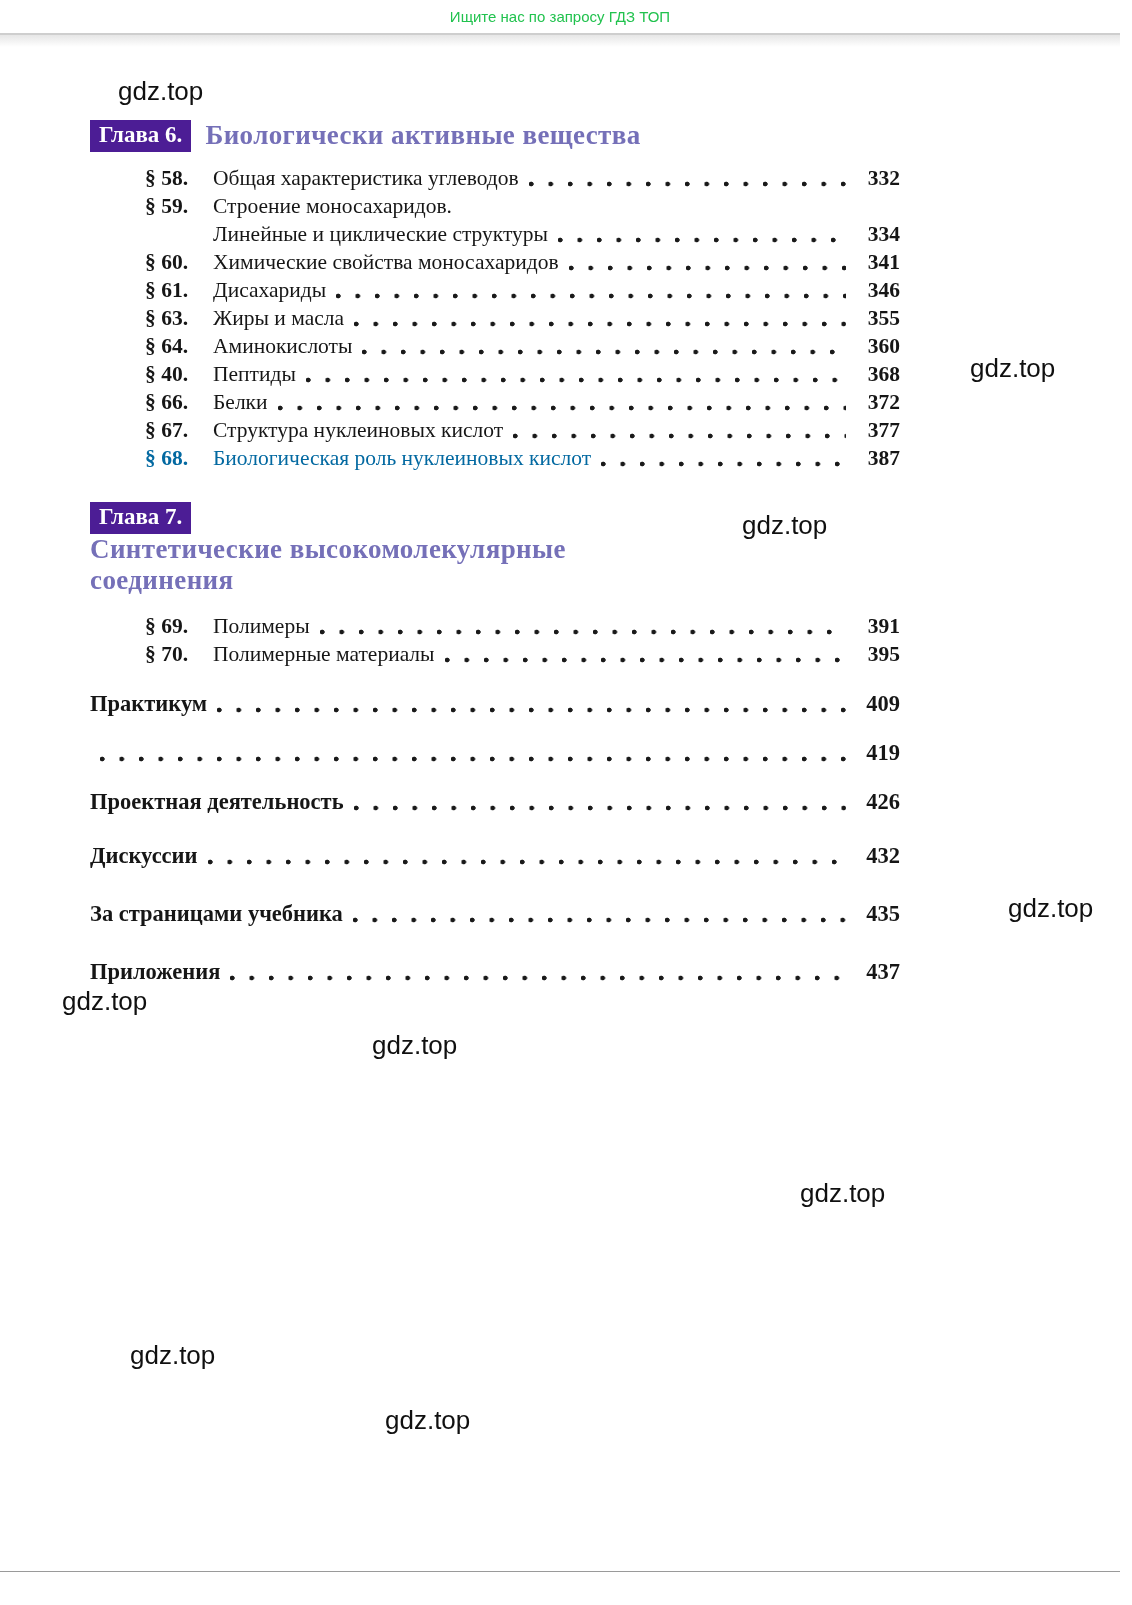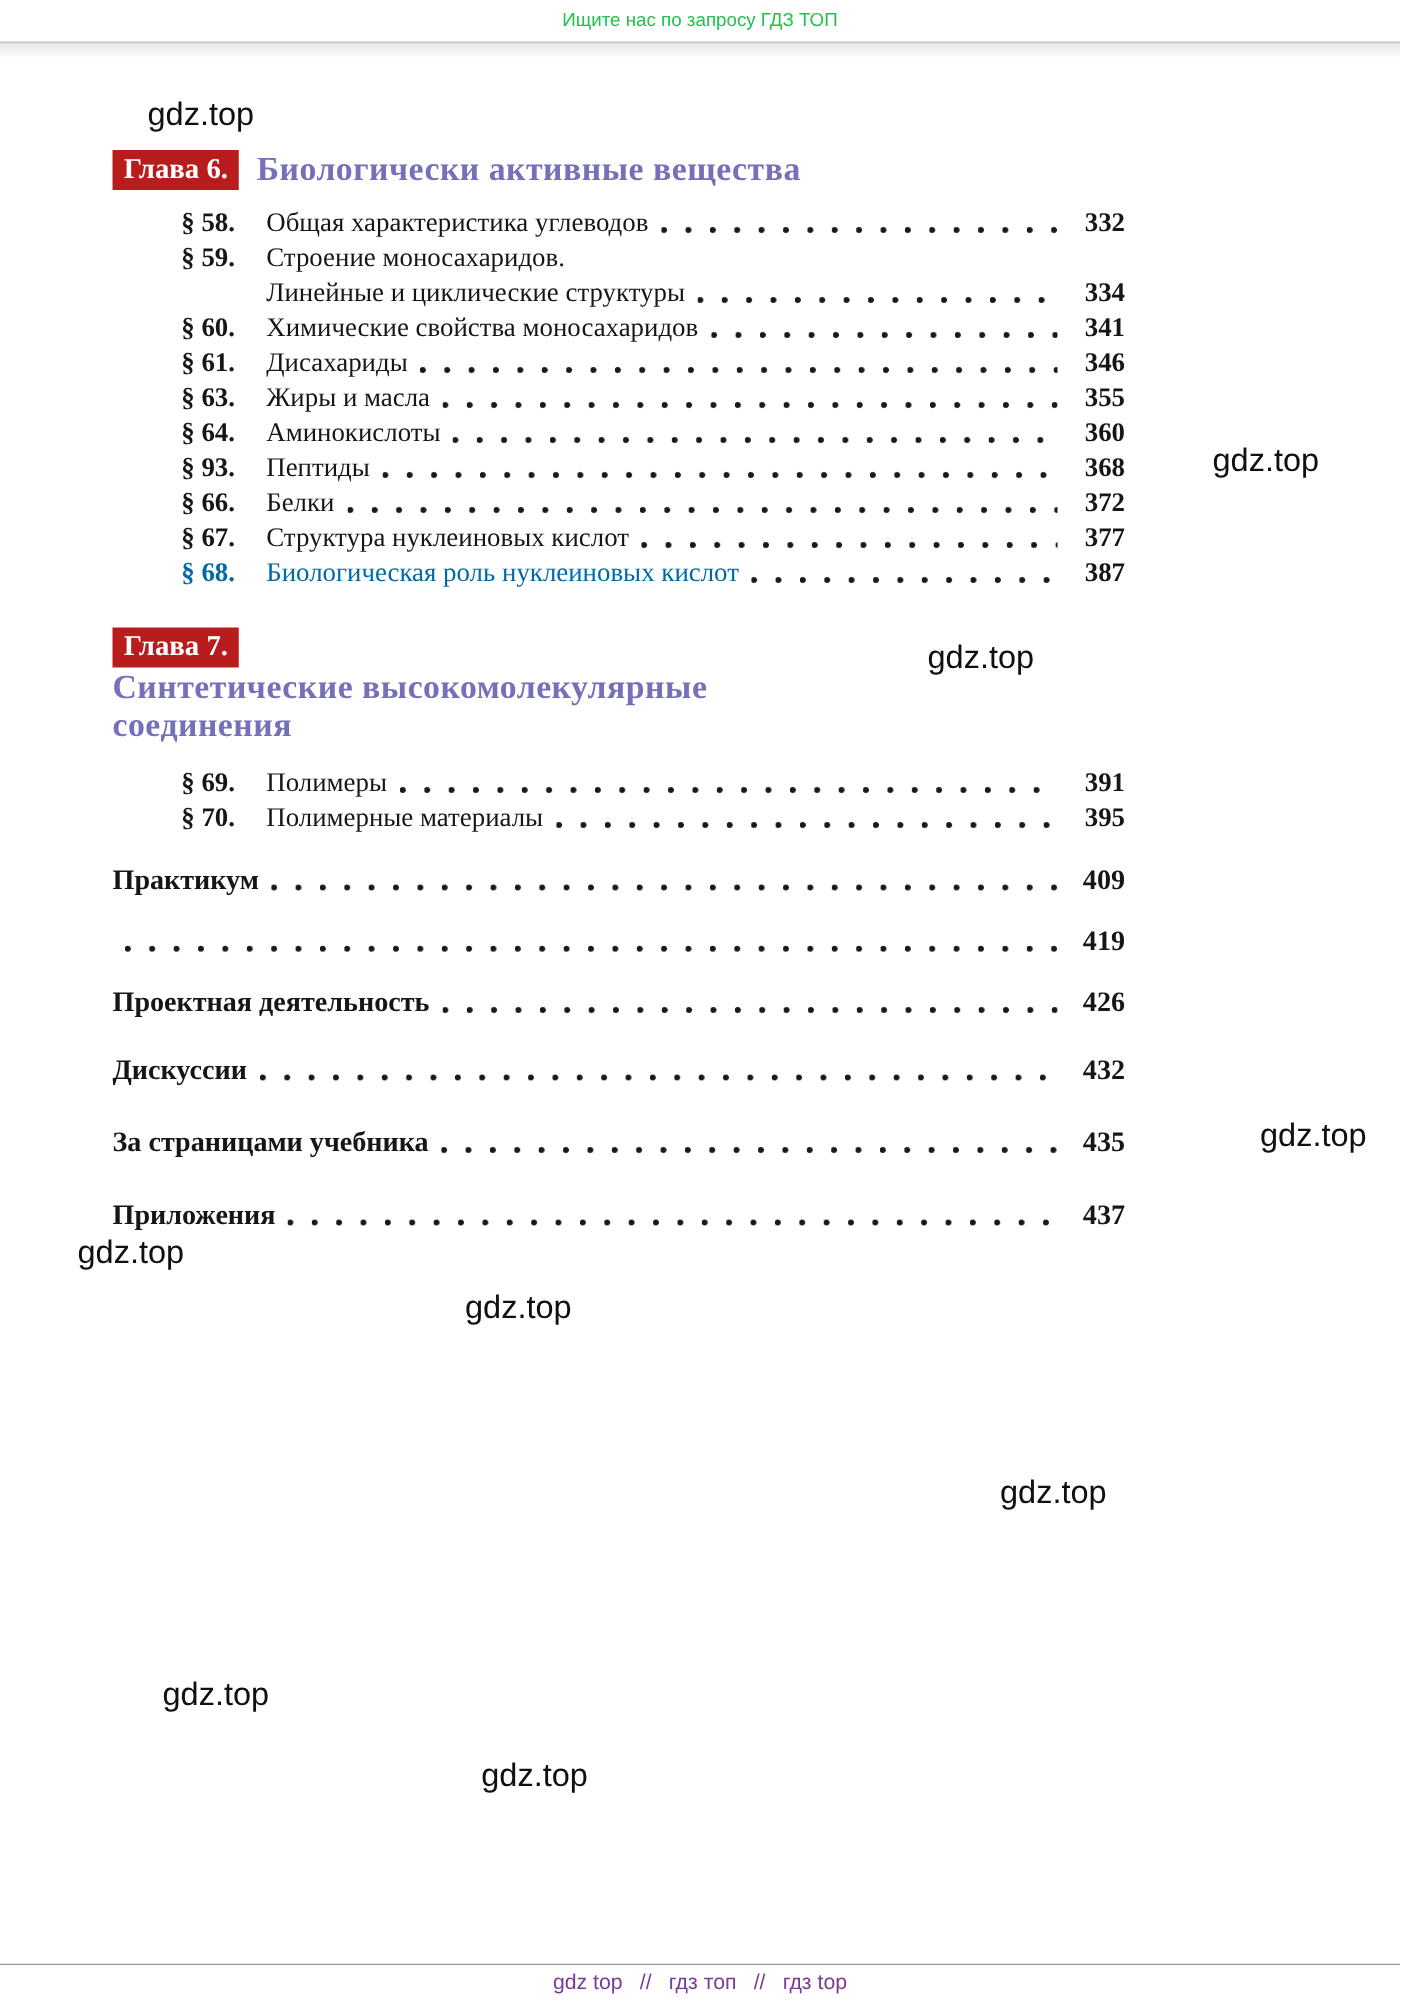--- a/index.html
+++ b/index.html
@@ -11,21 +11,21 @@
   
   .banner { height:33px; display:flex; align-items:center; justify-content:center; background:#fff; }
   .banner-text { font-family:"Liberation Sans", sans-serif; font-size:15px; color:#21c24e; }
   .banner-shadow { height:12px; border-top:2px solid #cecece;
     background:linear-gradient(#e6e6e6, rgba(255,255,255,0)); }
 
   
   .book { position:relative; padding:73px 0 0 90px; width:810px; }
   .ch-header { display:flex; align-items:flex-start; line-height:31px; margin-bottom:12px; }
   .ch-header.ch7 { margin-top:30px;flex-direction:column; }
-  .ch-badge { flex:none; background:#b91c1c; color:#fff; font-weight:bold; font-size:23px;
+  .ch-badge { flex:none; background:#4c1d95; color:#fff; font-weight:bold; font-size:23px;
     line-height:28px; padding:1px 9px 3px; margin-right:14px; }
   .ch-title { color:#7570b8; font-weight:bold; font-size:27px; max-width:560px; letter-spacing:.4px; }
 
   .entries.sec { margin-top:16px; }
   .row { display:flex; align-items:baseline; line-height:28px; font-size:21.5px; }
   .entry-row { padding-left:55px; }
   .num { flex:none; width:68px; font-weight:bold; }
   .t { white-space:nowrap; }
   .leader { flex:1 1 auto; align-self:flex-end; height:6px; margin:0 4px 5px 10px;
     background-image:radial-gradient(circle at 2.2px 3px, #191919 2.1px, transparent 2.7px);
@@ -105,21 +105,21 @@
             <span class="leader"></span>
             <span class="pg">355</span>
           </div>
           <div class="row entry-row">
             <span class="num">§ 64.</span>
             <span class="t">Аминокислоты</span>
             <span class="leader"></span>
             <span class="pg">360</span>
           </div>
           <div class="row entry-row">
-            <span class="num">§ 93.</span>
+            <span class="num">§ 40.</span>
             <span class="t">Пептиды</span>
             <span class="leader"></span>
             <span class="pg">368</span>
           </div>
           <div class="row entry-row">
             <span class="num">§ 66.</span>
             <span class="t">Белки</span>
             <span class="leader"></span>
             <span class="pg">372</span>
           </div>
@@ -185,27 +185,20 @@
           <span class="leader"></span>
           <span class="pg">437</span>
         </div>
       </div>
   </div>
 
   <div class="bottom-tab">
     <span>го...</span>
   </div>
   <div class="footer-line"></div>
-  <div class="footer">
-    <span class="flink">gdz top</span>
-    <span class="sep">//</span>
-    <span class="flink">гдз топ</span>
-    <span class="sep">//</span>
-    <span class="flink">гдз top</span>
-  </div>
 
 <span class="watermark" style="left: 118px; top: 76px;">gdz.top</span>
     <span class="watermark" style="left: 970px; top: 353px;">gdz.top</span>
     <span class="watermark" style="left: 742px; top: 510px;">gdz.top</span>
     <span class="watermark" style="left: 1008px; top: 893px;">gdz.top</span>
     <span class="watermark" style="left: 62px; top: 986px;">gdz.top</span>
     <span class="watermark" style="left: 372px; top: 1030px;">gdz.top</span>
     <span class="watermark" style="left: 800px; top: 1178px;">gdz.top</span>
     <span class="watermark" style="left: 130px; top: 1340px;">gdz.top</span>
     <span class="watermark" style="left: 385px; top: 1405px;">gdz.top</span>

